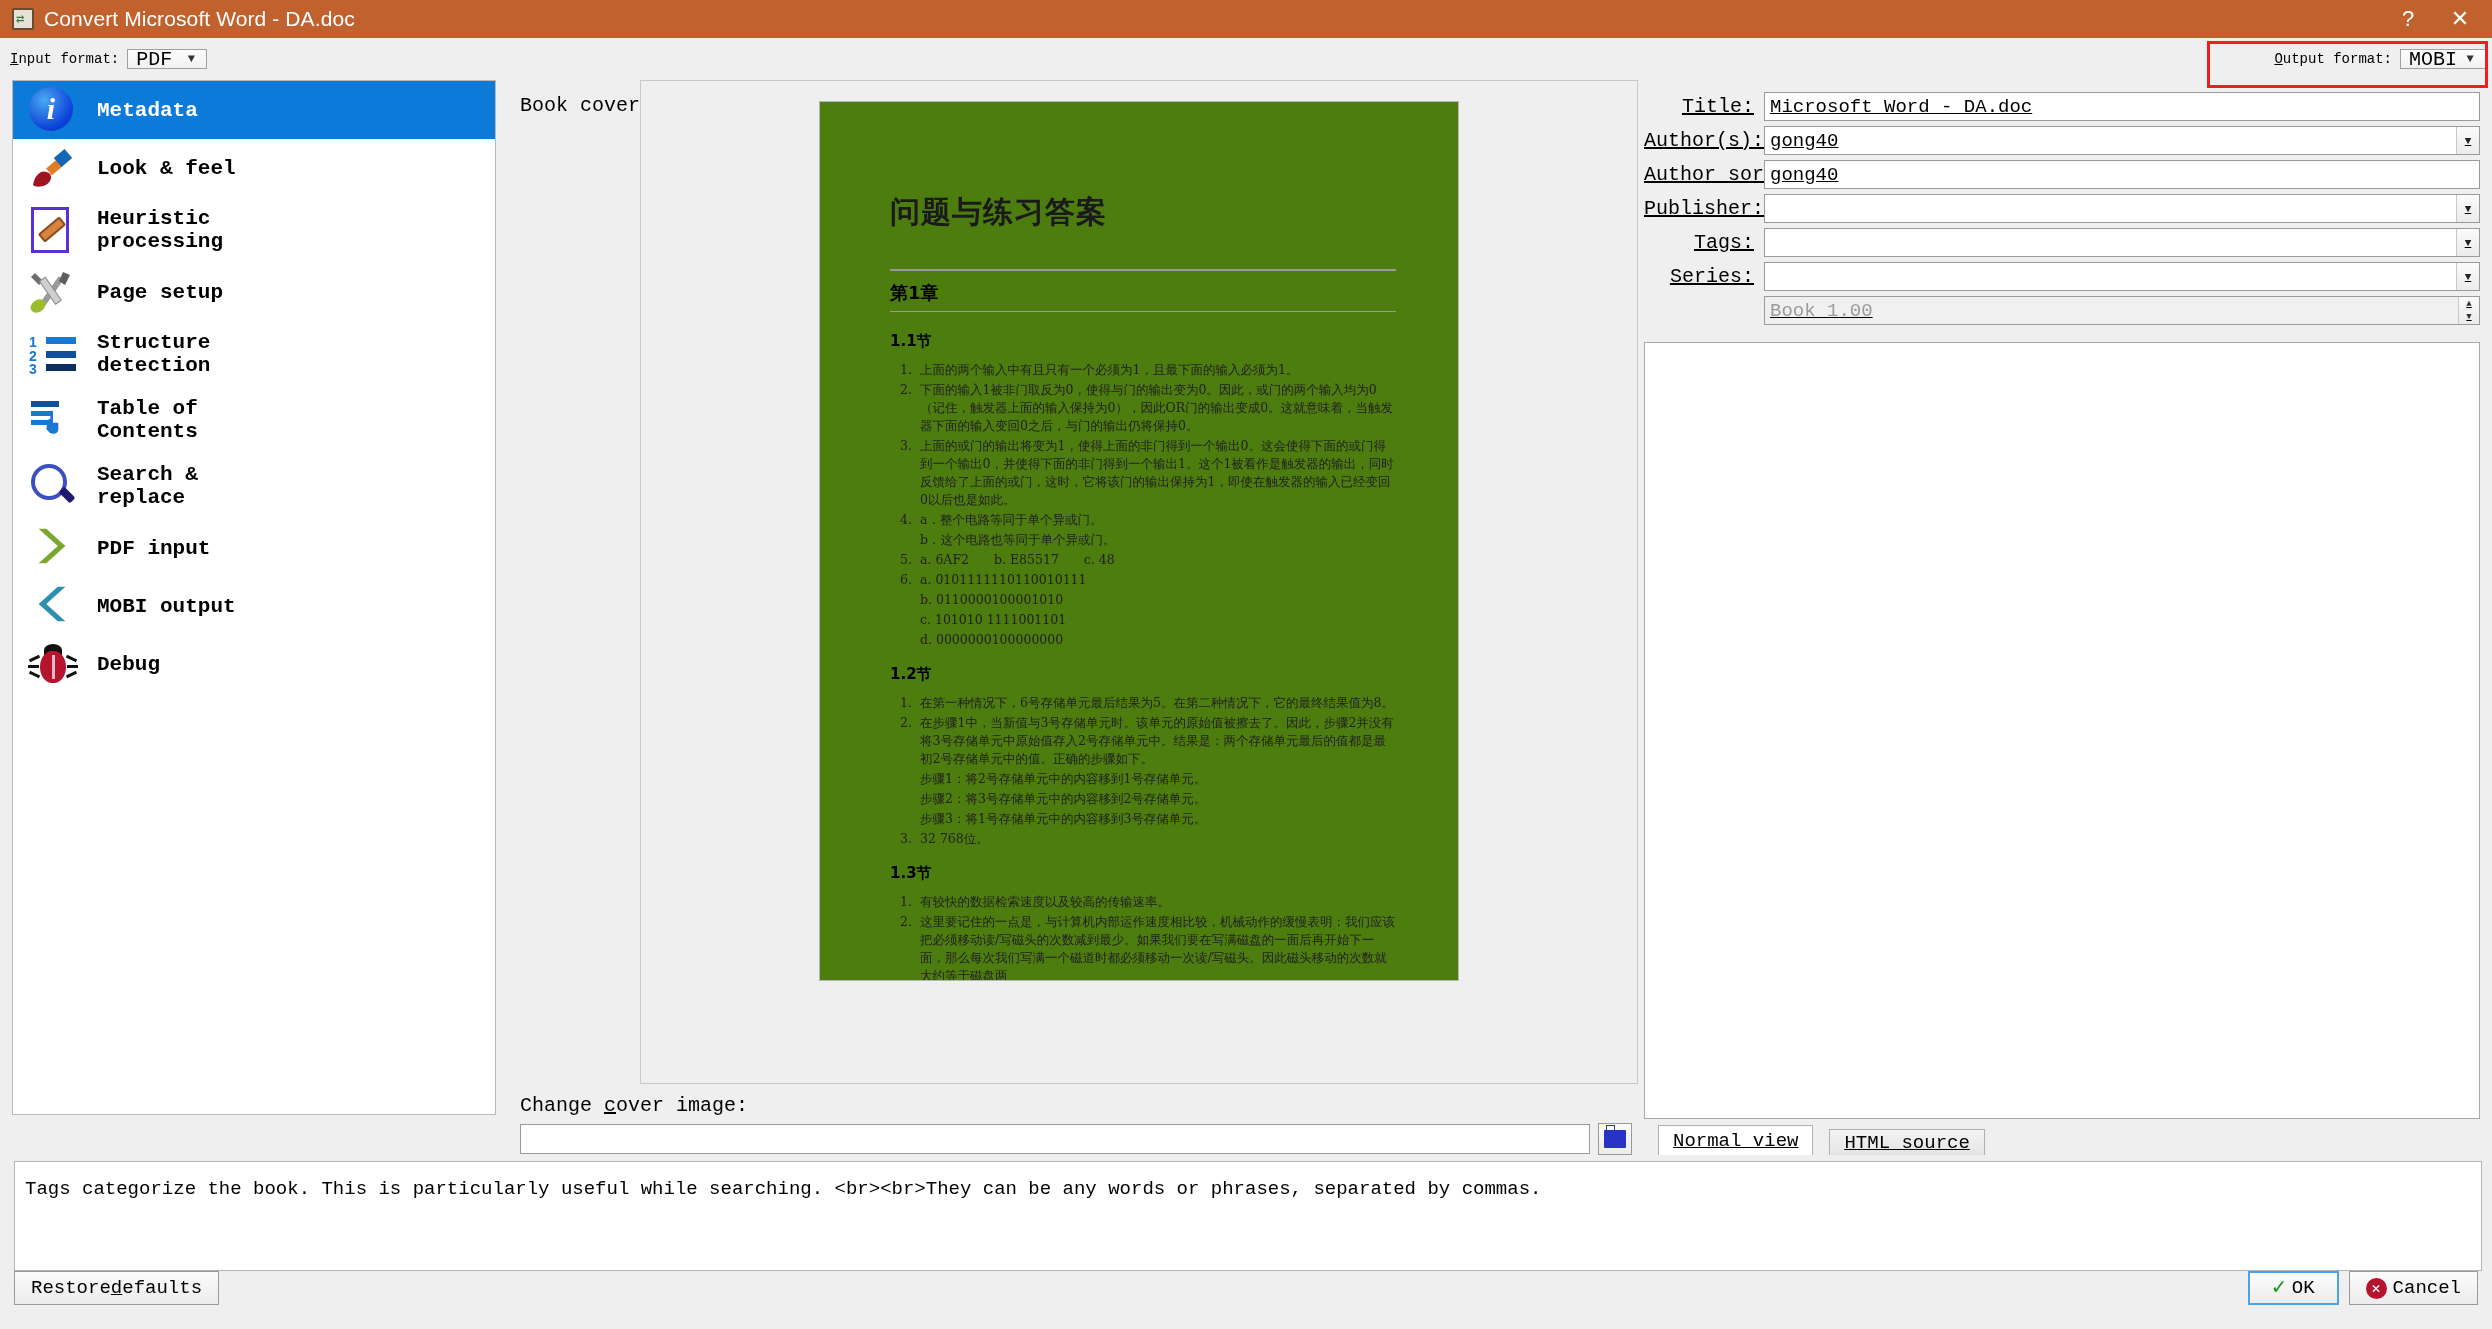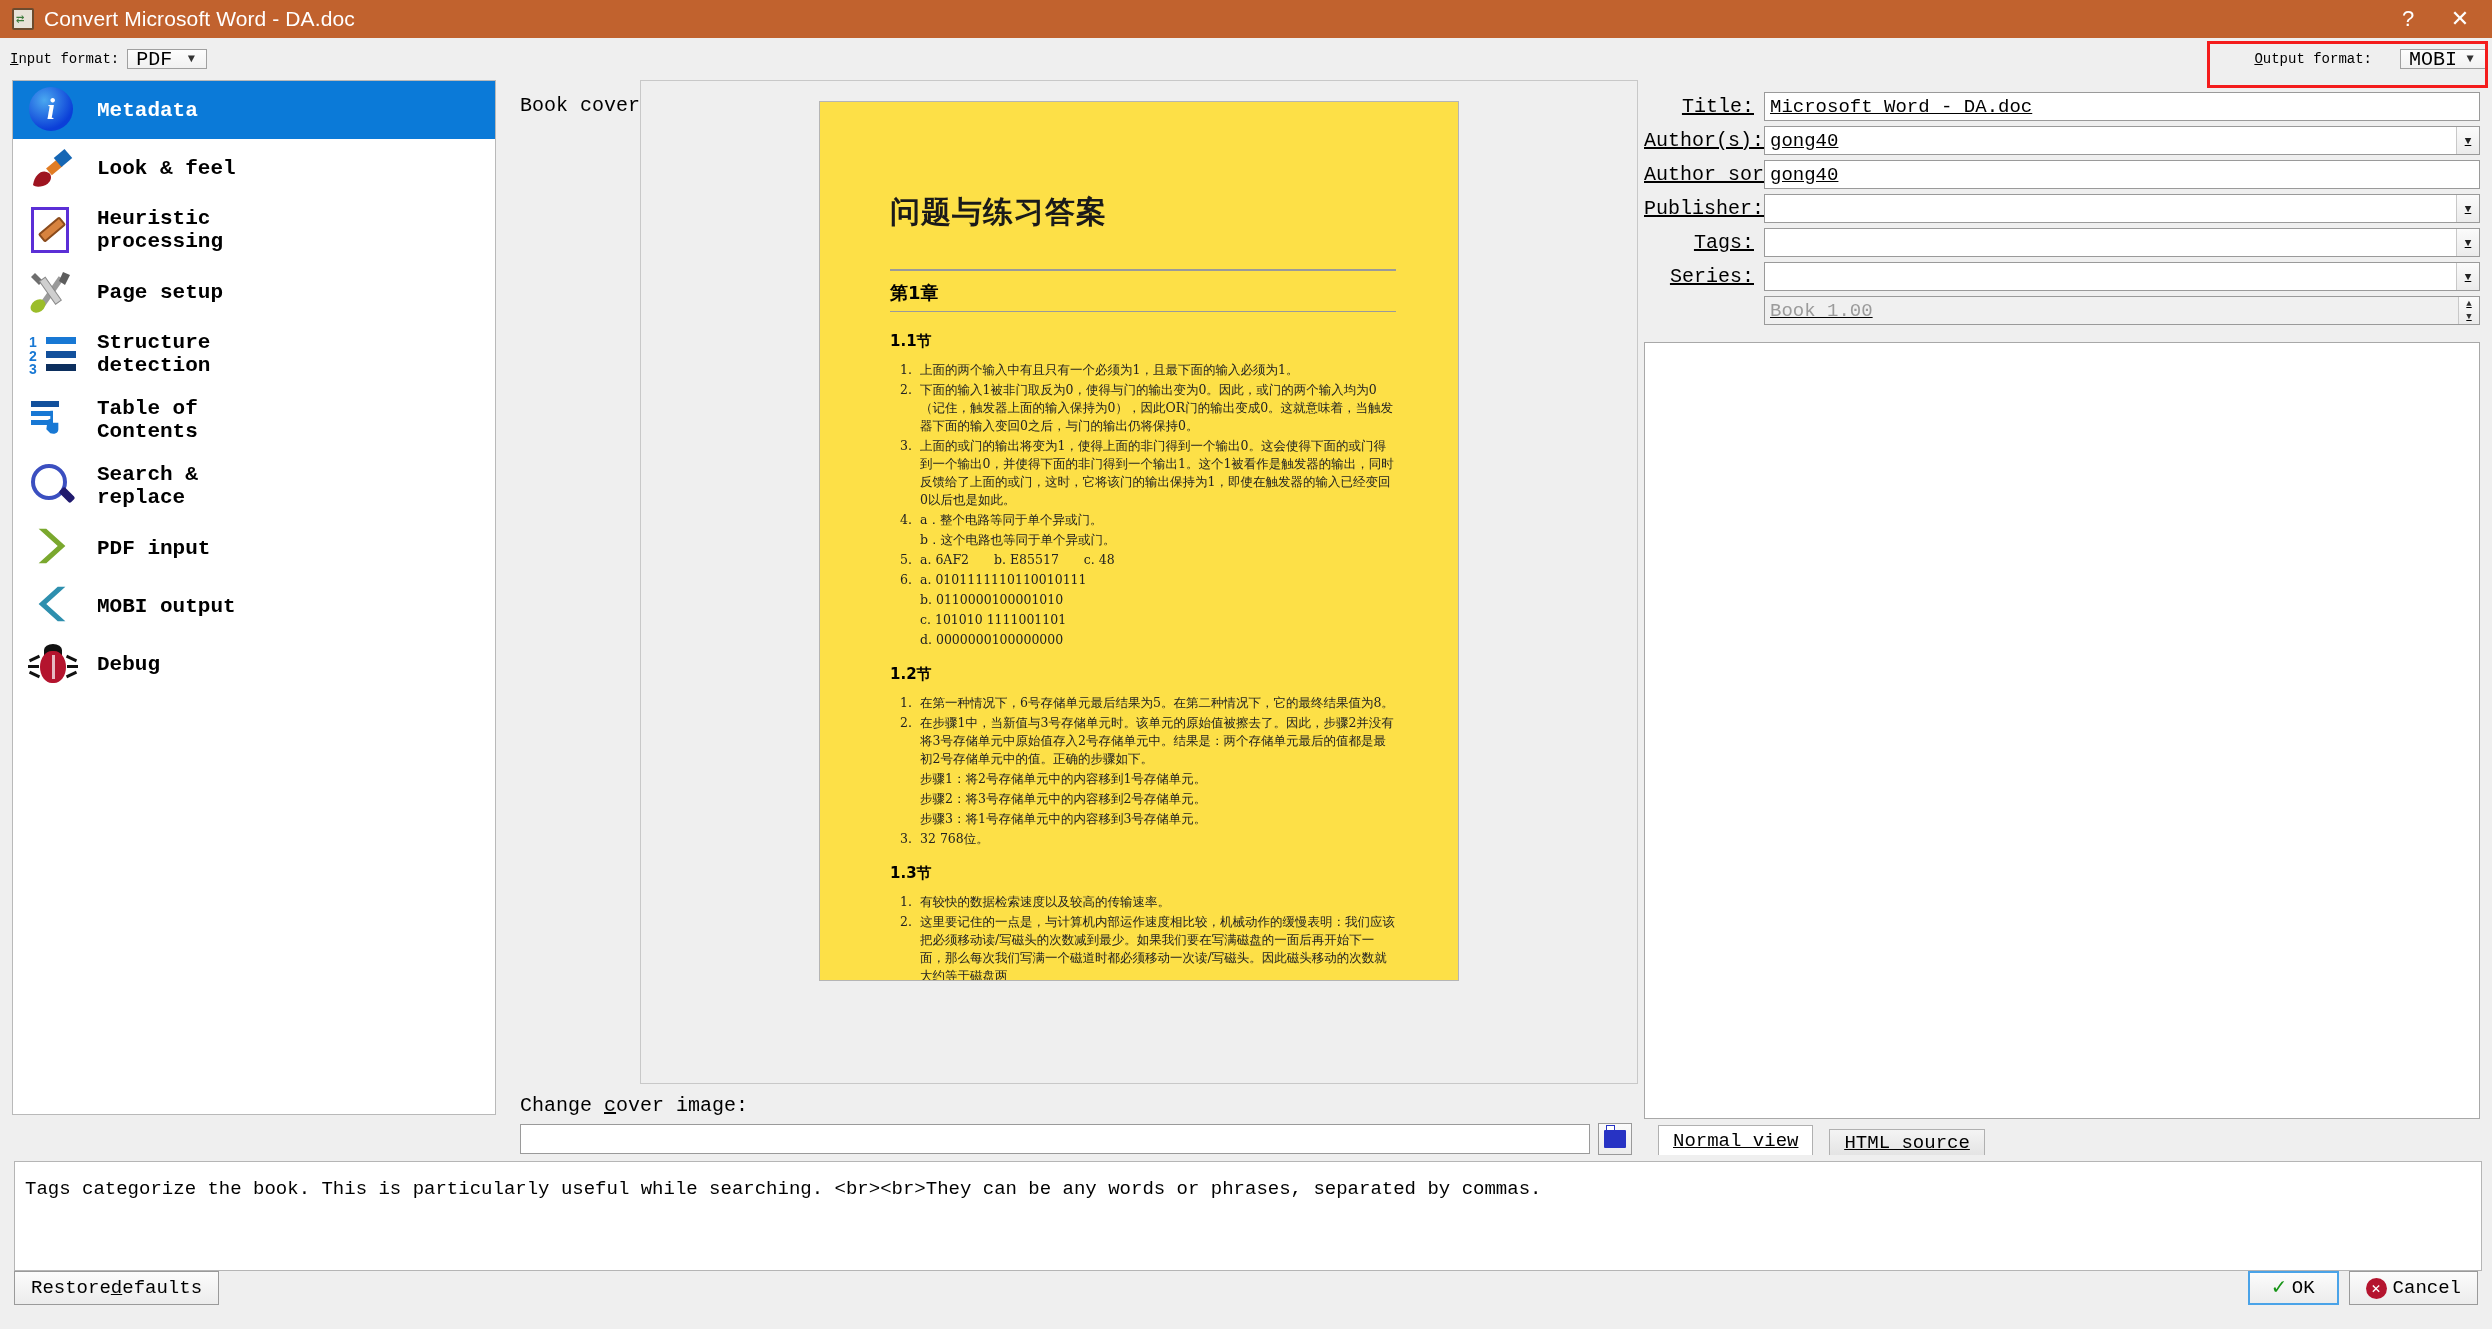--- a/index.html
+++ b/index.html
@@ -28,21 +28,21 @@
   .inputfmt{display:flex;align-items:center;margin-left:10px;}
   .lbl{font-size:14px;white-space:nowrap;}
   .u{text-decoration:underline;}
   .combo{
     height:20px;border:1px solid #a0a0a0;background:linear-gradient(#fdfdfd,#f1f1f1);
     display:flex;align-items:center;padding:0 4px;box-sizing:border-box;position:relative;
   }
   .combo .val{font-size:20px;padding-left:4px;flex:1;white-space:nowrap;overflow:hidden;}
   .combo .arrow{width:22px;text-align:center;font-size:12px;color:#333;}
   #input-format-combo{width:80px;margin-left:8px;}
-  .outfmt-wrap{position:absolute;right:6px;top:0;display:flex;align-items:center;height:42px;gap:20px;}
+  .outfmt-wrap{position:absolute;right:6px;top:0;display:flex;align-items:center;height:42px;}
   .outfmt-highlight{
     position:absolute;right:4px;top:3px;width:281px;height:47px;
     border:3px solid #f41c1c;box-sizing:border-box;pointer-events:none;
   }
   #output-format-combo{width:86px;margin-left:8px;}
 
   
   .body{flex:1;display:flex;min-height:0;padding:0 8px 0 12px;box-sizing:border-box;}
 
   
@@ -80,21 +80,21 @@
   .ico-bug .hd{position:absolute;left:11px;top:1px;width:18px;height:12px;border-radius:50% 50% 0 0;background:#111;}
   .ico-bug .sl{position:absolute;left:19px;top:12px;width:3px;height:24px;background:#e6b9c2;}
   .ico-bug .leg{position:absolute;background:#111;height:3px;width:11px;}
 
   
   .center{flex:1;min-width:0;display:flex;flex-direction:column;padding:0 6px 0 18px;box-sizing:border-box;}
   .center-top{flex:1;display:flex;flex-direction:row;min-height:0;}
   .center-label{font-size:20px;padding:14px 0 6px 6px;}
   .cover-area{flex:1;border:1px solid #c8c8c8;background:#efefef;display:flex;align-items:flex-start;
     justify-content:center;min-height:0;overflow:hidden;padding-top:20px;box-sizing:border-box;}
-  .cover-page{width:640px;height:880px;background:#fde047;border:1px solid #b5b5b5;
+  .cover-page{width:640px;height:880px;background:#4d7c0f;border:1px solid #b5b5b5;
     box-sizing:border-box;padding:90px 62px 0 70px;font-family:"DejaVu Sans",sans-serif;overflow:hidden;}
   .cv-title{font-size:30px;font-weight:bold;color:#1a1a1a;margin:0 0 36px 0;letter-spacing:1px;}
   .cv-rule{border-top:2px solid #9a9a9a;margin:0 0 10px 0;}
   .cv-ch{font-size:18px;font-weight:bold;margin:0 0 6px 0;}
   .cv-rule2{border-top:1px solid #9a9a9a;margin:0 0 20px 0;}
   .cv-sec{font-size:15px;font-weight:bold;margin:16px 0 10px 0;}
   .cv-list{margin:0;padding:0;list-style:none;}
   .cv-li{font-size:12.5px;line-height:18px;color:#222;display:flex;margin-bottom:2px;
     font-family:"DejaVu Serif",serif;}
   .cv-li .n{width:22px;flex:none;text-align:right;padding-right:8px;}

